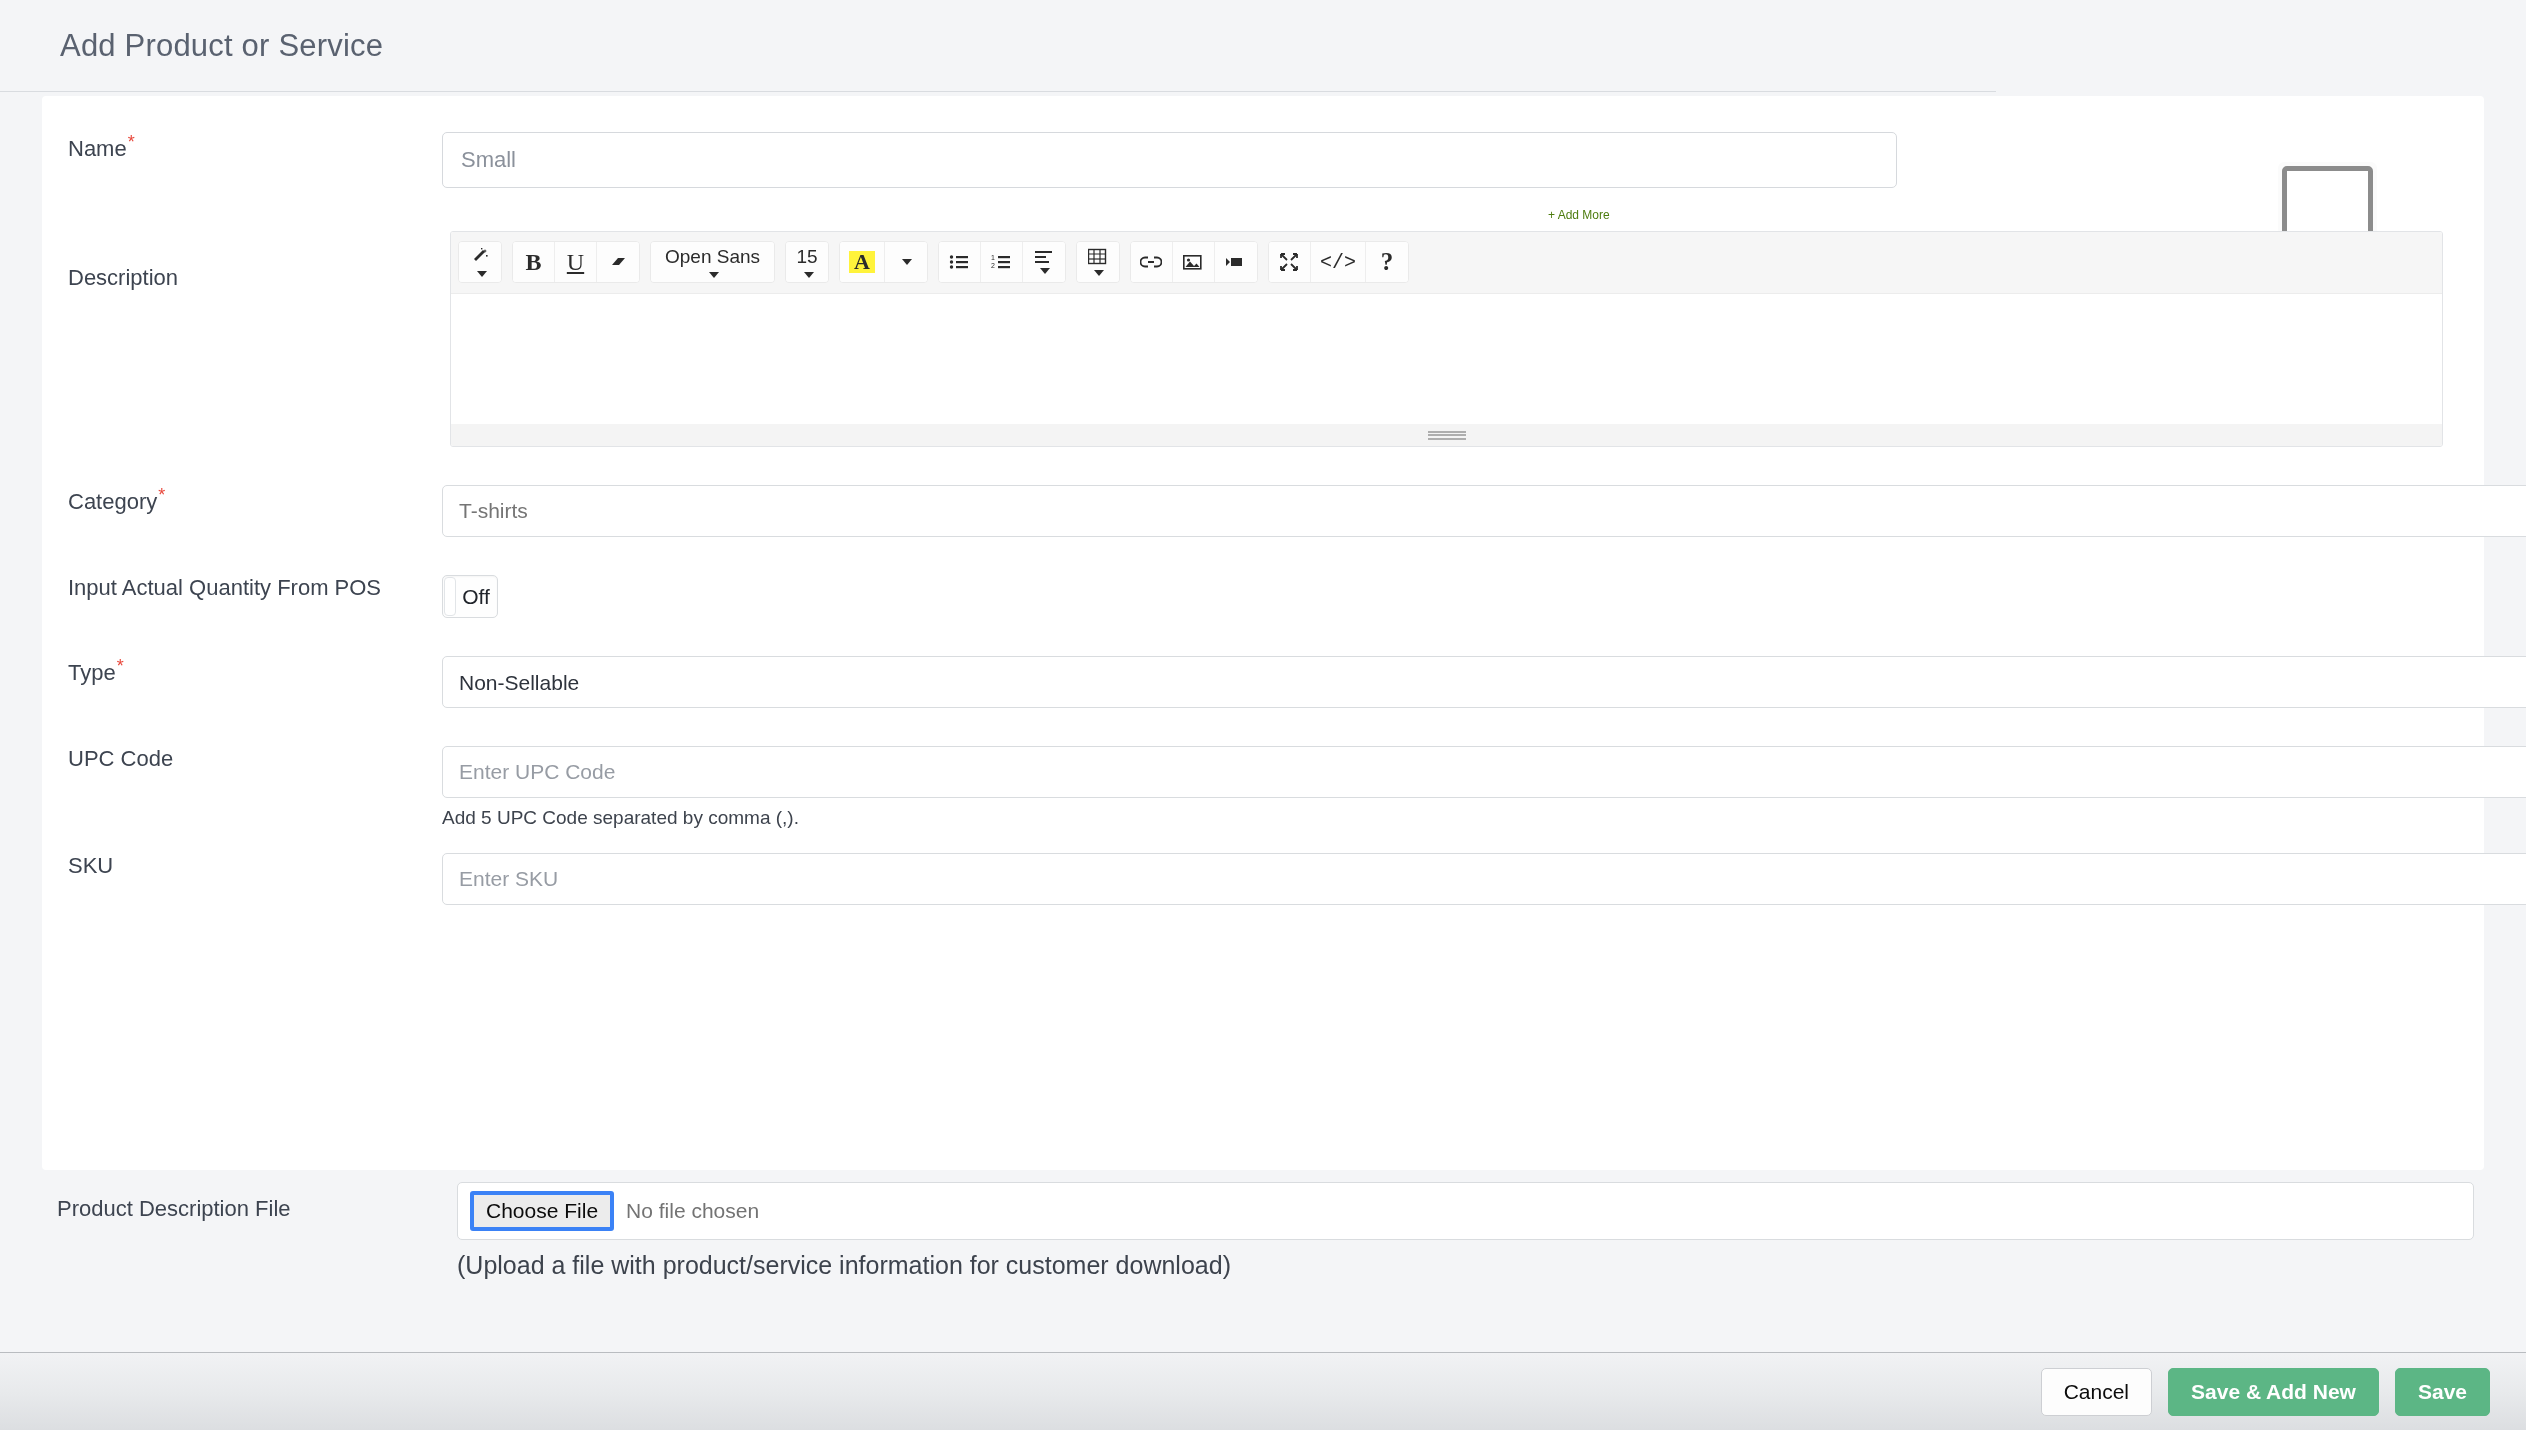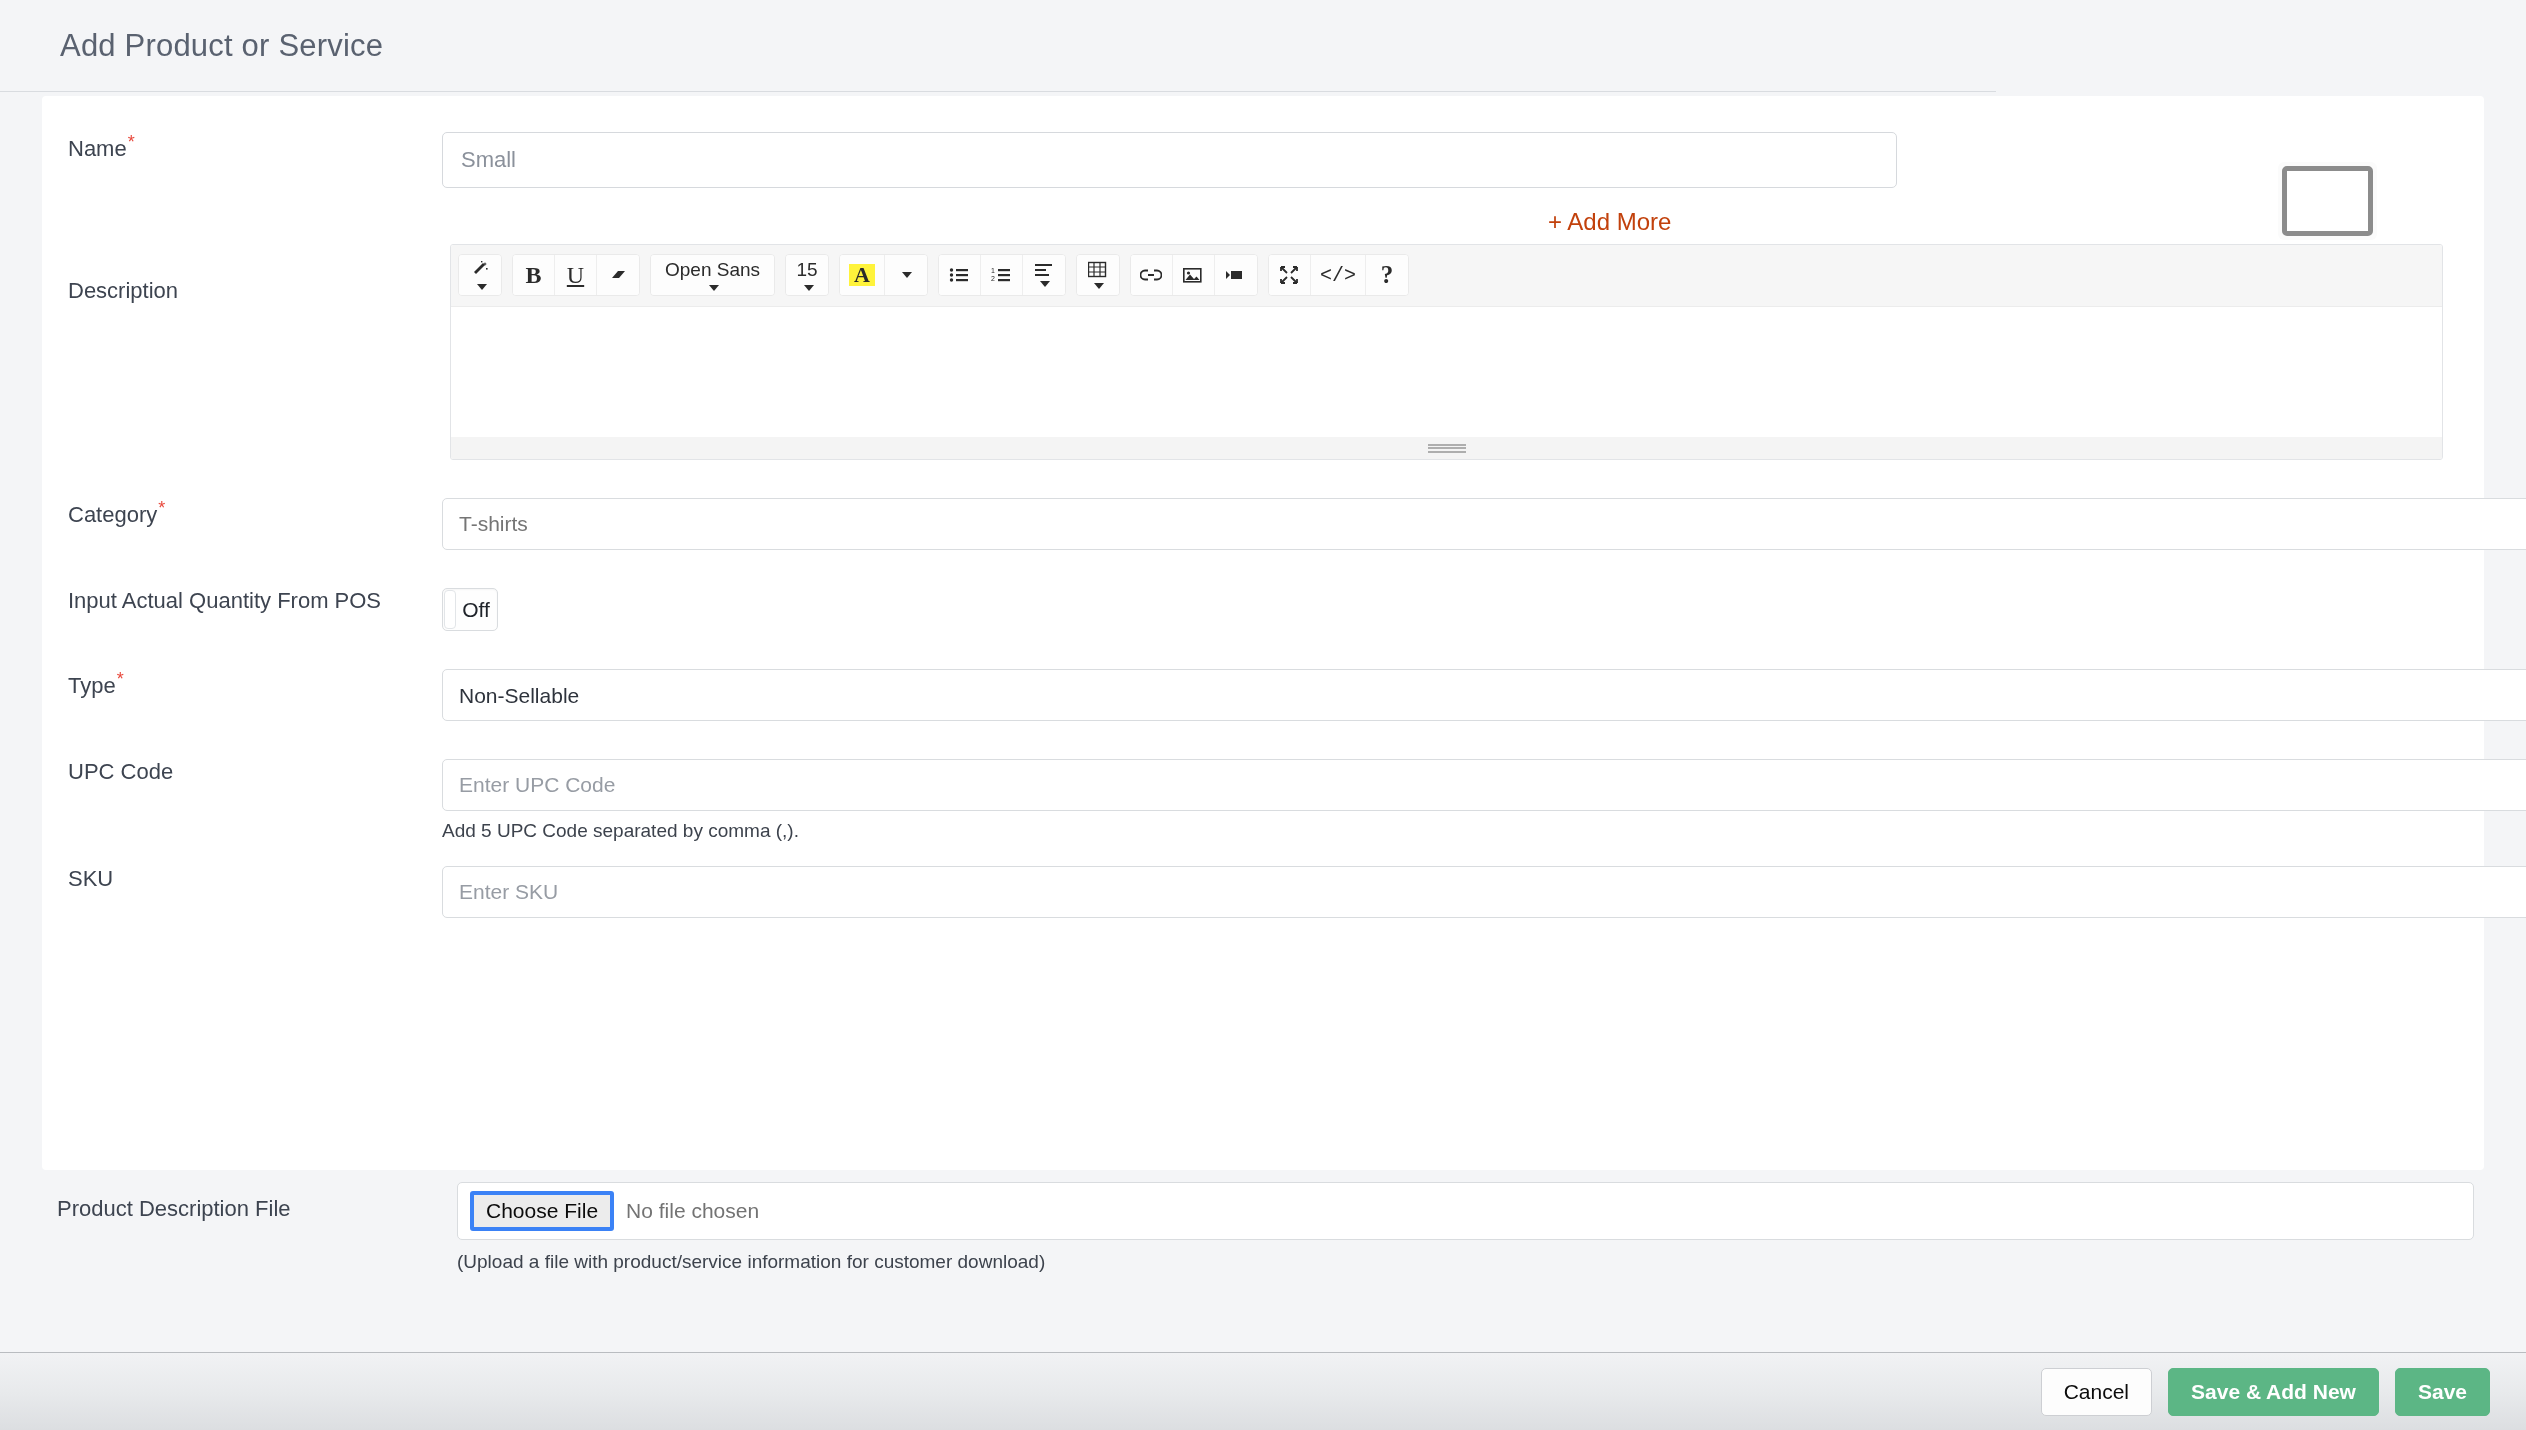--- a/index.html
+++ b/index.html
@@ -80,22 +80,22 @@
     font-size: 22px;
     color: #5d6470;
     font-family: "Liberation Sans", sans-serif;
     background: #fff;
     outline: none;
   }
   .name-input::placeholder { color: #8b919b; }
   .add-more {
     margin-top: 20px;
     margin-left: 1106px;
-    font-size: 24px;
-    color: #c2410c;
+    font-size: 12px;
+    color: #4d7c0f;
     cursor: pointer;
     display: inline-block;
   }
   .thumb-wrap {
     position: absolute;
     left: 1836px;
     top: 30px;
     width: 99px;
     height: 78px;
     background: #fbfbfb;
@@ -319,21 +319,21 @@
     color: #0b0b0b;
     font-family: "Liberation Sans", sans-serif;
     cursor: pointer;
   }
   .no-file {
     font-size: 21px;
     color: #737373;
   }
   .file-note {
     margin-top: 11px;
-    font-size: 19px;
+    font-size: 25px;
     color: #3d434d;
   }
 
   
   .footer {
     position: absolute;
     left: 0;
     bottom: 0;
     width: 2526px;
     height: 78px;

